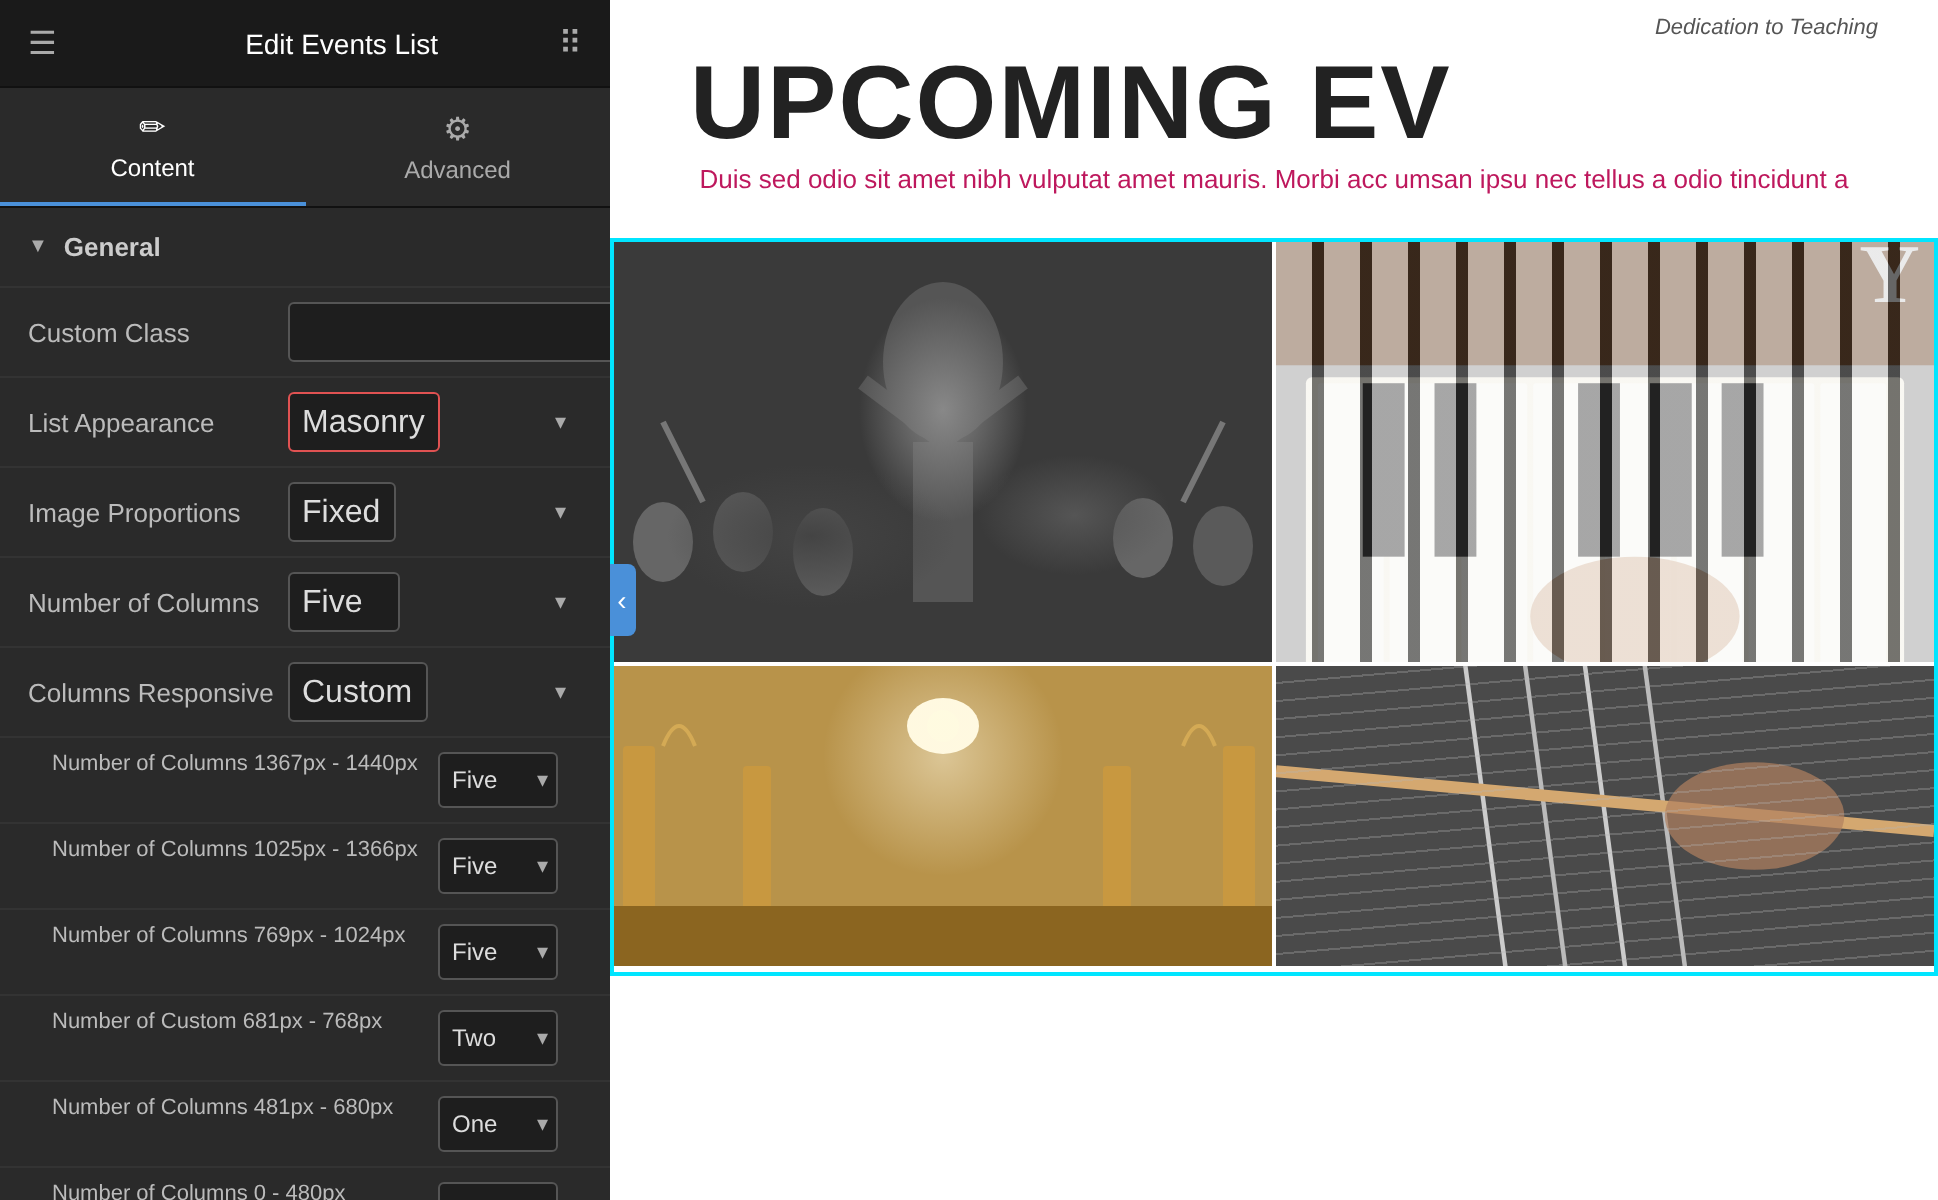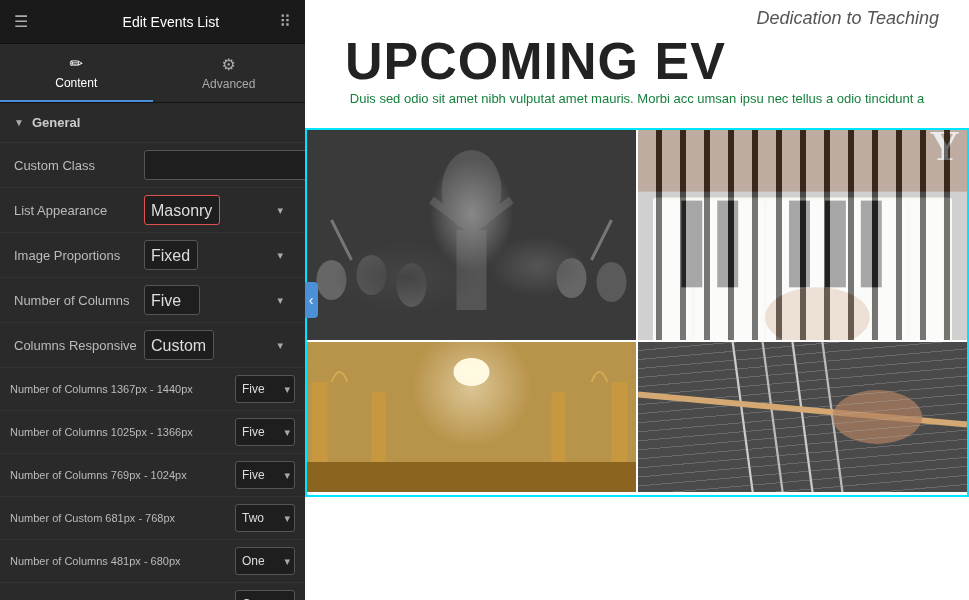--- a/index.html
+++ b/index.html
@@ -148,22 +148,21 @@
       right: 8px;
       top: 50%;
       transform: translateY(-50%);
       color: #aaa;
       pointer-events: none;
       font-size: 11px;
     }
 
     .sub-form-row {
       display: flex;
-      align-items: center;
-      padding: 7px 10px;
+      padding: 7px 26px;
       border-top: 1px solid #333;
     }
 
     .sub-form-label {
       color: #bbb;
       font-size: 11px;
       flex: 1;
     }
 
     .sub-select-wrapper {
@@ -213,37 +212,37 @@
 
     .preview-header {
       text-align: center;
       padding: 8px 20px 12px;
       background: #fff;
     }
 
     .preview-subtitle {
       font-style: italic;
       color: #555;
-      font-size: 18px;
+      font-size: 11px;
       text-align: right;
       padding-right: 10px;
       margin-bottom: 2px;
     }
 
     .preview-title {
       font-size: 52px;
       font-weight: 700;
       color: #222;
       letter-spacing: 1px;
       text-align: left;
       padding-left: 20px;
     }
 
     .preview-desc {
-      color: #15803d;
+      color: #be185d;
       font-size: 13px;
       text-align: center;
       padding: 0 20px;
       margin-bottom: 10px;
     }
 
     .image-grid {
       display: grid;
       grid-template-columns: 1fr 1fr;
       grid-template-rows: 210px 150px;

